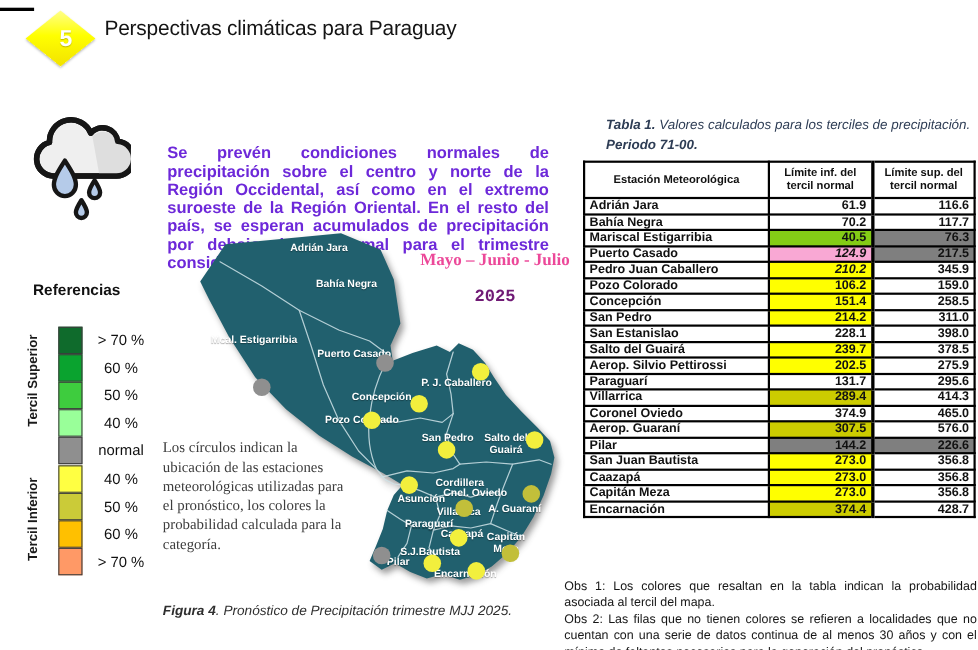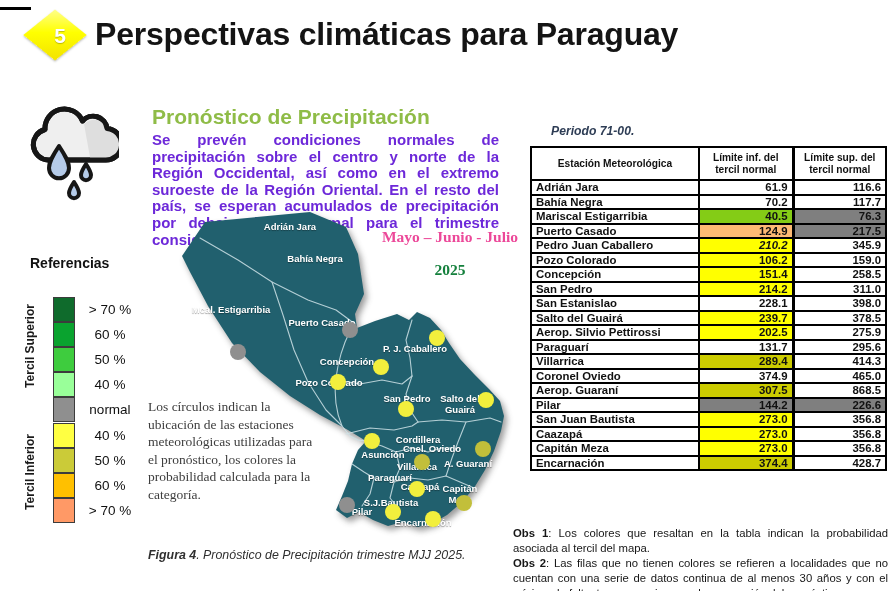--- a/index.html
+++ b/index.html
@@ -6,21 +6,21 @@
   .stage{position:relative;width:889px;height:591px;background:#ffffff;overflow:hidden;
          font-family:"Liberation Sans",sans-serif;color:#111;}
   .abs{position:absolute;}
   
   .top-rule{left:0;top:7px;width:31px;height:3px;background:#000;}
   .diamond{left:36px;top:16px;width:38px;height:38px;
            background:linear-gradient(135deg,#ffff8a 0%,#ffff00 45%,#f2e200 100%);
            transform:scaleX(1.18) scaleY(0.95) rotate(45deg);box-shadow:1px 1px 2px rgba(0,0,0,.25);}
   .diamond-num{left:38px;top:24px;width:44px;text-align:center;color:#fff;font-weight:bold;
            font-size:21px;text-shadow:0 1px 1px rgba(0,0,0,.25);}
-  .page-title{left:95px;top:16px;width:720px;font-size:32px;font-weight:700;color:#141414;
+  .page-title{left:95px;top:16px;width:720px;font-size:19px;font-weight:400;color:#141414;
            letter-spacing:-0.2px;}
   
   .forecast-heading{left:152px;top:105px;width:350px;font-size:21px;font-weight:bold;color:#8fbc47;}
   .forecast-body{left:152px;top:132px;width:347px;font-size:15px;font-weight:bold;color:#6d28d9;
            text-align:justify;line-height:16.6px;}
   
   .legend-title{left:30px;top:255px;width:110px;font-size:14px;font-weight:bold;}
   .legend-box{left:53px;width:22px;height:25.1px;border:1px solid #3c3c3c;box-sizing:border-box;}
   .legend-label{left:82px;width:56px;height:25.1px;font-size:13.5px;color:#101010;
            display:flex;align-items:center;justify-content:center;}
@@ -28,39 +28,39 @@
            transform:rotate(-90deg);color:#1a1a1a;}
   
   .map{left:150px;top:210px;width:370px;height:350px;}
   .map svg{position:absolute;left:0;top:0;filter:drop-shadow(3px 4px 3px rgba(30,30,30,.45));}
   .map-label{position:absolute;transform:translate(-50%,-50%);color:#fff;font-weight:bold;
            font-size:9.5px;white-space:pre-line;text-align:center;z-index:2;
            text-shadow:0 1px 1px rgba(0,0,0,.35);line-height:11px;}
   .dot{position:absolute;width:16px;height:16px;border-radius:50%;transform:translate(-50%,-50%);z-index:3;}
   .season{left:380px;top:228px;width:140px;text-align:center;font-family:"Liberation Serif",serif;
            font-weight:bold;font-size:15.5px;color:#ec4899;}
-  .season-year{left:380px;top:261px;width:140px;text-align:center;font-family:Liberation Serif, serif;
-           font-weight:bold;font-size:15.5px;color:#15803d;}
+  .season-year{left:380px;top:261px;width:140px;text-align:center;font-family:Liberation Mono, monospace;
+           font-weight:bold;font-size:15.5px;color:#701a75;}
   .map-note{left:148px;top:398px;width:172px;font-family:"Liberation Serif",serif;font-size:13.5px;
            color:#3d3d3d;line-height:17.6px;z-index:6;}
   .figure-caption{left:148px;top:548px;width:380px;font-size:12.4px;font-style:italic;color:#2f2f2f;}
   .figure-caption b{font-style:italic;}
   
   .table-title{left:551px;top:106px;width:338px;font-size:12.2px;font-style:italic;color:#2e3d55;line-height:15px;}
   .table-period{left:551px;top:124px;width:338px;font-size:12.2px;font-style:italic;font-weight:bold;color:#2e3d55;}
   table.terciles{left:530px;top:146px;border-collapse:collapse;table-layout:fixed;width:355px;}
   table.terciles th,table.terciles td{border:2px solid #000;padding:0 4px;box-sizing:border-box;}
   table.terciles th{font-size:10.2px;font-weight:bold;text-align:center;line-height:11.5px;
            height:33px;background:#fff;}
   table.terciles td{font-size:11.4px;font-weight:bold;height:12.3px;line-height:12.5px;background:#fff;}
   td.c-station{text-align:left;}
   td.c-val{text-align:right;}
   .sep-col{border-left:3px solid #000 !important;}
   .obs{left:513px;top:526px;width:375px;font-size:11.3px;line-height:14.9px;text-align:justify;color:#161616;}
-  .obs b{font-weight:bold;}
+  .obs b{font-weight:normal;}
 </style>
 </head>
 <body>
 
 <div class="stage">
 
   <div class="abs top-rule"></div>
   <div class="abs diamond"></div>
   <div class="abs diamond-num">5</div>
   <div class="abs page-title">Perspectivas climáticas para Paraguay</div>
@@ -69,21 +69,20 @@
     <path d="M24 60 a15.5 15.5 0 0 1 -3 -30.5 a19.5 19.5 0 0 1 37.5 -8.5 a14 14 0 0 1 24.5 7.5 a13.5 13.5 0 0 1 -2.5 31.5 z" fill="#efefef" stroke="#161616" stroke-width="5" stroke-linejoin="round"></path>
     <path d="M60 24 a14 14 0 0 1 23 4.5 a13.5 13.5 0 0 1 -2.5 31.5 l-14 0 z" fill="#dedede" stroke="none"></path>
     <path d="M24 60 a15.5 15.5 0 0 1 -3 -30.5 a19.5 19.5 0 0 1 37.5 -8.5 a14 14 0 0 1 24.5 7.5 a13.5 13.5 0 0 1 -2.5 31.5 z" fill="none" stroke="#161616" stroke-width="5" stroke-linejoin="round"></path>
     <g fill="#b5cbe9" stroke="#161616" stroke-width="4" stroke-linejoin="round">
       <path transform="translate(35,62)" d="M0 -16 C5.5 -7.5 10 -0.5 10 6 A10 10.3 0 0 1 -10 6 C-10 -0.5 -5.5 -7.5 0 -16 Z"></path>
       <path transform="translate(62,72) scale(0.5)" stroke-width="8" d="M0 -16 C5.5 -7.5 10 -0.5 10 6 A10 10.3 0 0 1 -10 6 C-10 -0.5 -5.5 -7.5 0 -16 Z"></path>
       <path transform="translate(50,90) scale(0.5)" stroke-width="8" d="M0 -16 C5.5 -7.5 10 -0.5 10 6 A10 10.3 0 0 1 -10 6 C-10 -0.5 -5.5 -7.5 0 -16 Z"></path>
     </g>
   </svg>
 
-  <div class="abs forecast-heading">Pronóstico de Precipitación</div>
   <div class="abs forecast-body">Se prevén condiciones normales de precipitación sobre el centro y norte de la Región Occidental, así como en el extremo suroeste de la Región Oriental. En el resto del país, se esperan acumulados de precipitación por debajo de la normal para el trimestre considerado.</div>
 
   <div class="abs legend-title">Referencias</div>
   <div class="abs tercil-label" style="left:-25px;top:339px;">Tercil Superior</div>
   <div class="abs tercil-label" style="left:-25px;top:465px;">Tercil Inferior</div>
 
   <div class="abs legend-box" style="top: 297px; background: rgb(15, 107, 44);"></div>
   <div class="abs legend-box" style="top: 322.1px; background: rgb(10, 163, 47);"></div>
   <div class="abs legend-box" style="top: 347.2px; background: rgb(62, 204, 62);"></div>
   <div class="abs legend-box" style="top: 372.3px; background: rgb(153, 255, 153);"></div>
@@ -172,20 +171,23 @@
     <span class="dot" style="left: 283px; top: 309px; background: rgb(242, 239, 61);"></span>
   </div>
 
   <div class="abs season">Mayo – Junio - Julio</div>
   <div class="abs season-year">2025</div>
   <div class="abs map-note">Los círculos indican la ubicación de las estaciones meteorológicas utilizadas para el pronóstico, los colores la probabilidad calculada para la categoría.</div>
   <div class="abs figure-caption">
     <b>Figura 4</b><span>. Pronóstico de Precipitación trimestre MJJ 2025.</span>
   </div>
 
+  <div class="abs table-title">
+    <b>Tabla 1.</b><span> Valores calculados para los terciles de precipitación.</span>
+  </div>
   <div class="abs table-period">Periodo 71-00.</div>
 
   <table class="abs terciles">
     <colgroup>
         <col style="width:168px">
         <col style="width:94px">
         <col style="width:93px">
       </colgroup>
     <thead>
       <tr>
@@ -205,21 +207,21 @@
           <td class="c-val">70.2</td>
           <td class="c-val sep-col">117.7</td>
         </tr>
       <tr>
           <td class="c-station">Mariscal Estigarribia</td>
           <td class="c-val" style="background: #84cc16;">40.5</td>
           <td class="c-val sep-col" style="background: rgb(127, 127, 127);">76.3</td>
         </tr>
       <tr>
           <td class="c-station">Puerto Casado</td>
-          <td class="c-val" style="background: #fdba74;">124.9</td>
+          <td class="c-val" style="background: #f9a8d4; font-style: italic;">124.9</td>
           <td class="c-val sep-col" style="background: rgb(127, 127, 127);">217.5</td>
         </tr>
       <tr>
           <td class="c-station">Pedro Juan Caballero</td>
           <td class="c-val" style="background: rgb(255, 255, 0); font-style: italic;">210.2</td>
           <td class="c-val sep-col">345.9</td>
         </tr>
       <tr>
           <td class="c-station">Pozo Colorado</td>
           <td class="c-val" style="background: rgb(255, 255, 0);">106.2</td>
@@ -261,21 +263,21 @@
           <td class="c-val sep-col">414.3</td>
         </tr>
       <tr>
           <td class="c-station">Coronel Oviedo</td>
           <td class="c-val">374.9</td>
           <td class="c-val sep-col">465.0</td>
         </tr>
       <tr>
           <td class="c-station">Aerop. Guaraní</td>
           <td class="c-val" style="background: rgb(204, 204, 0);">307.5</td>
-          <td class="c-val sep-col">868.5</td>
+          <td class="c-val sep-col">576.0</td>
         </tr>
       <tr>
           <td class="c-station">Pilar</td>
           <td class="c-val" style="background: rgb(127, 127, 127);">144.2</td>
           <td class="c-val sep-col" style="background: rgb(127, 127, 127);">226.6</td>
         </tr>
       <tr>
           <td class="c-station">San Juan Bautista</td>
           <td class="c-val" style="background: rgb(255, 255, 0);">273.0</td>
           <td class="c-val sep-col">356.8</td>

